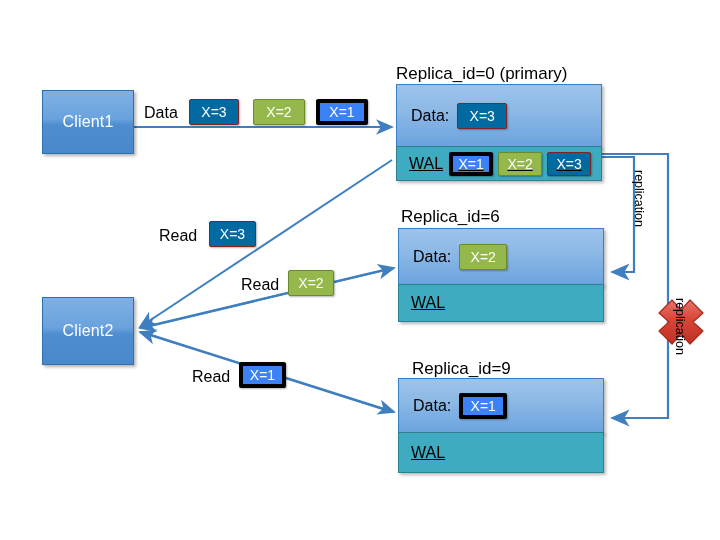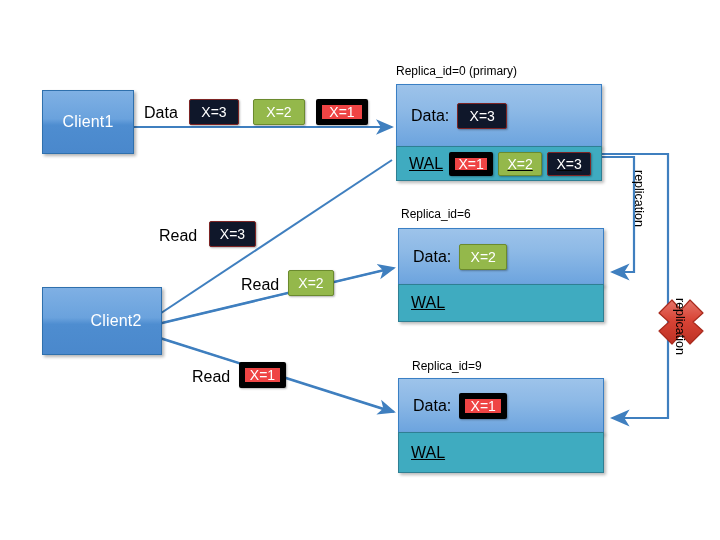--- a/index.html
+++ b/index.html
@@ -38,21 +38,21 @@
   }
   .client-label {
     color: #ffffff;
     font-size: 16px;
     letter-spacing: 0.2px;
   }
 
   
   .replica-caption {
     position: absolute;
-    font-size: 12px;
+    font-size: 17px;
     color: #000000;
     white-space: nowrap;
   }
   .replica-data {
     position: absolute;
     border: 1px solid #3a7fc4;
     background: linear-gradient(to bottom, #9dc3ea 0%, #8db9e6 40%, #6ba3de 100%);
     box-shadow: 2px 2px 3px rgba(0,0,0,0.28);
     display: flex;
     align-items: center;
@@ -79,23 +79,23 @@
     display: inline-flex;
     align-items: center;
     justify-content: center;
     color: #ffffff;
     font-size: 14px;
     border-radius: 2px;
     box-shadow: 1px 1px 2px rgba(0,0,0,0.30);
     white-space: nowrap;
     box-sizing: border-box;
   }
-  .chip-red    { background: #0f172a; border: 1px solid #7d2424; }
+  .chip-red    { background: #0369a1; border: 1px solid #7d2424; }
   .chip-green  { background: #94b84b; border: 1px solid #6b8a2e; }
-  .chip-orange { background: #ef4444; border: 6px solid #000000; }
+  .chip-orange { background: #3b82f6; border: 4px solid #000000; }
 
   .chip-float {
     position: absolute;
   }
   .chip-inline {
     position: relative;
   }
 
   
   .flow-text {
@@ -148,21 +148,21 @@
 
     <g transform="translate(681,322)">
       <path d="M-9,-22 L0,-12 L9,-22 L22,-9 L12,0 L22,9 L9,22 L0,12 L-9,22 L-22,9 L-12,0 L-22,-9 Z" fill="url(#xgrad)" stroke="#a82a1d" stroke-width="1.2" stroke-linejoin="round"></path>
     </g>
   </svg>
 
   <div class="client-node" style="left:42px; top:90px; width:90px; height:62px;">
     <span class="client-label">Client1</span>
   </div>
 
-  <div class="client-node" style="left:42px; top:287px; width:90px; height:66px;padding-left:28px;">
+  <div class="client-node" style="left:42px; top:297px; width:90px; height:66px;">
     <span class="client-label">Client2</span>
   </div>
 
   <div class="flow-text" style="left:144px; top:104px;">Data</div>
 
   <div class="chip chip-float chip-red" style="left:189px; top:99px; width:50px; height:26px;">X=3</div>
   <div class="chip chip-float chip-green" style="left:253px; top:99px; width:52px; height:26px;">X=2</div>
   <div class="chip chip-float chip-orange" style="left:316px; top:99px; width:52px; height:26px;">X=1</div>
 
   <div class="flow-text" style="left:159px; top:227px;">Read</div>

